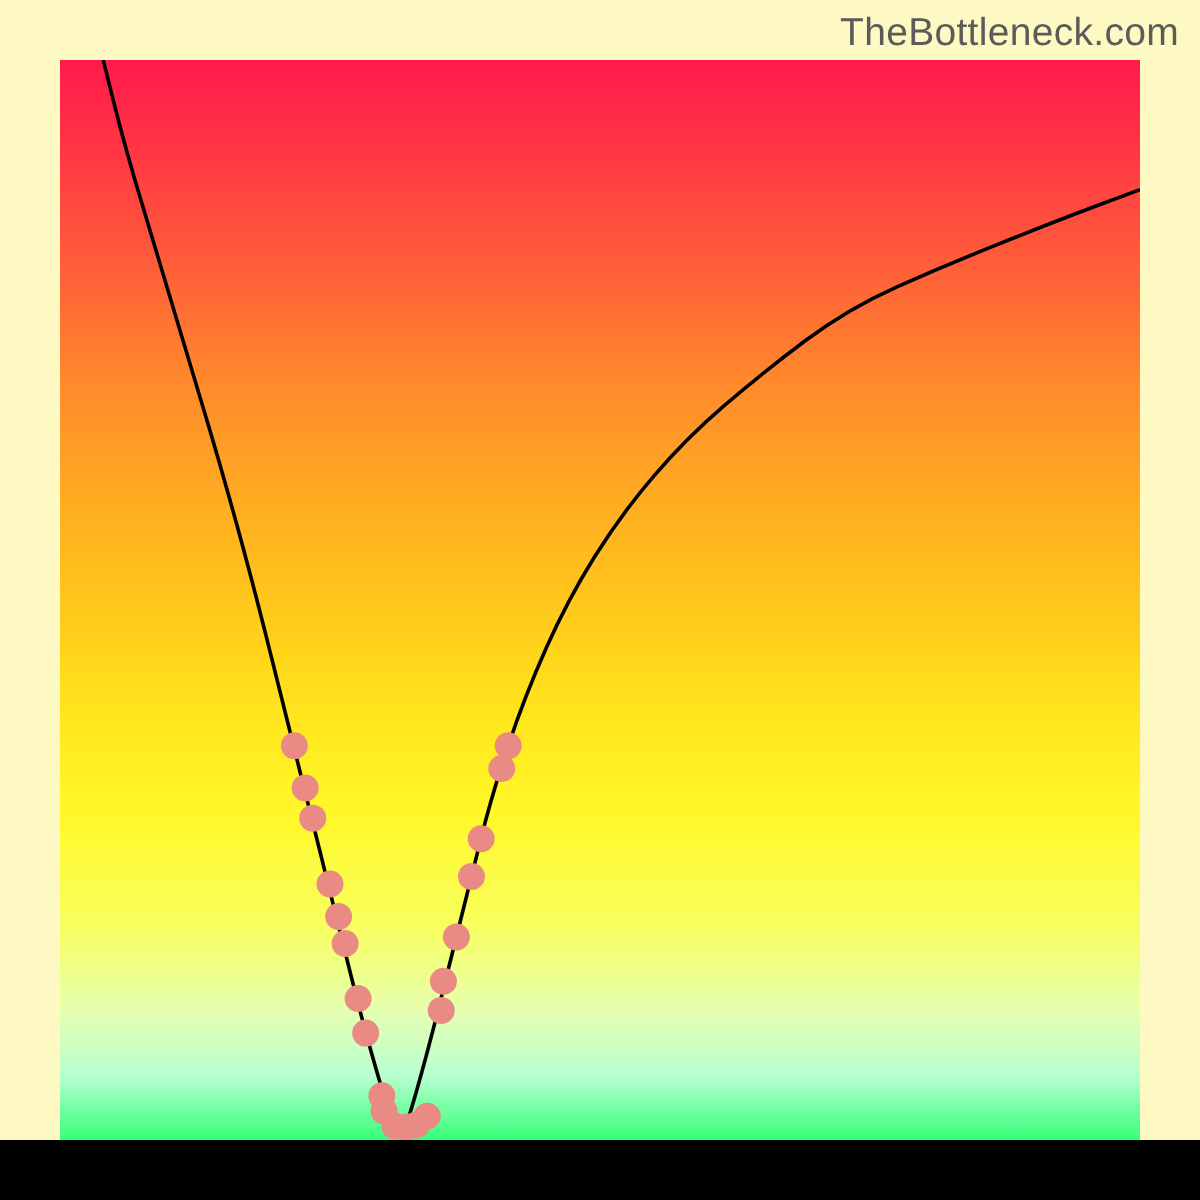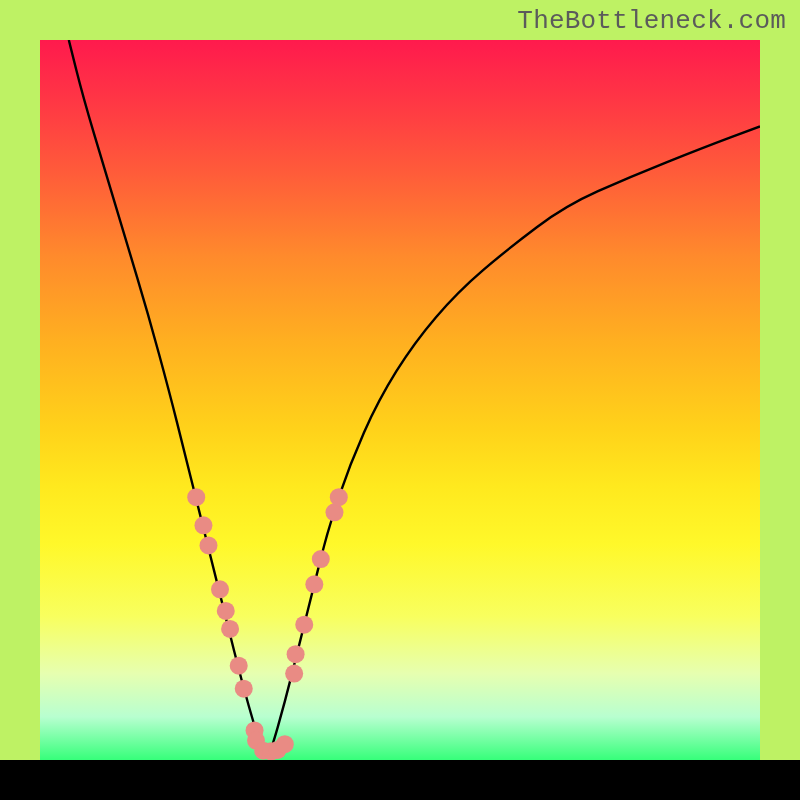--- a/index.html
+++ b/index.html
@@ -8,22 +8,21 @@
     width: 800px;
     height: 800px;
     overflow: hidden;
     background: #000;
     font-family: Arial, Helvetica, sans-serif;
   }
   .frame {
     position: relative;
     width: 800px;
     height: 760px;
-    background: #bef264;
-    font-family: Liberation Mono, monospace;
+    background: #fef9c3;
   }
   .plot {
     position: absolute;
     left: 40px;
     top: 40px;
     width: 720px;
     height: 720px;
     background: linear-gradient(to bottom,
       #ff1a4d 0%,
       #ff3545 8%,

